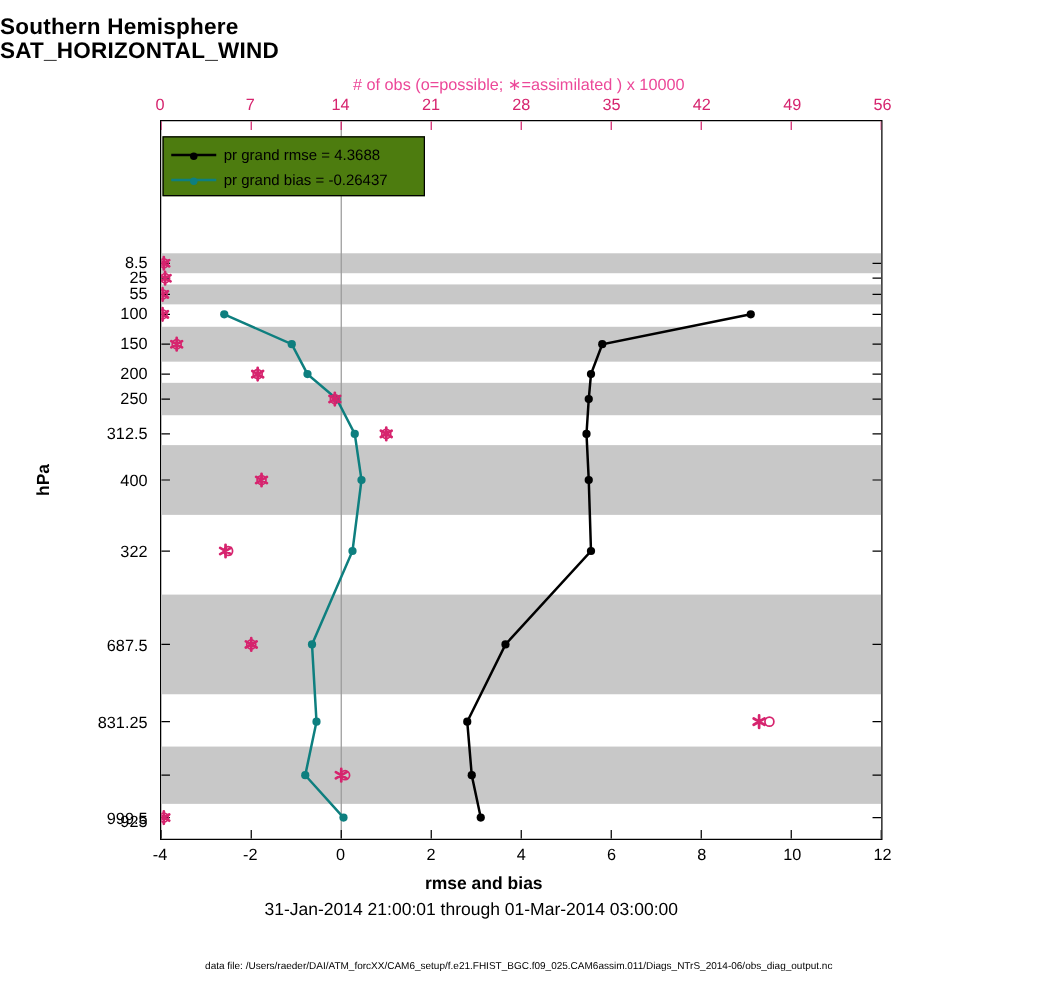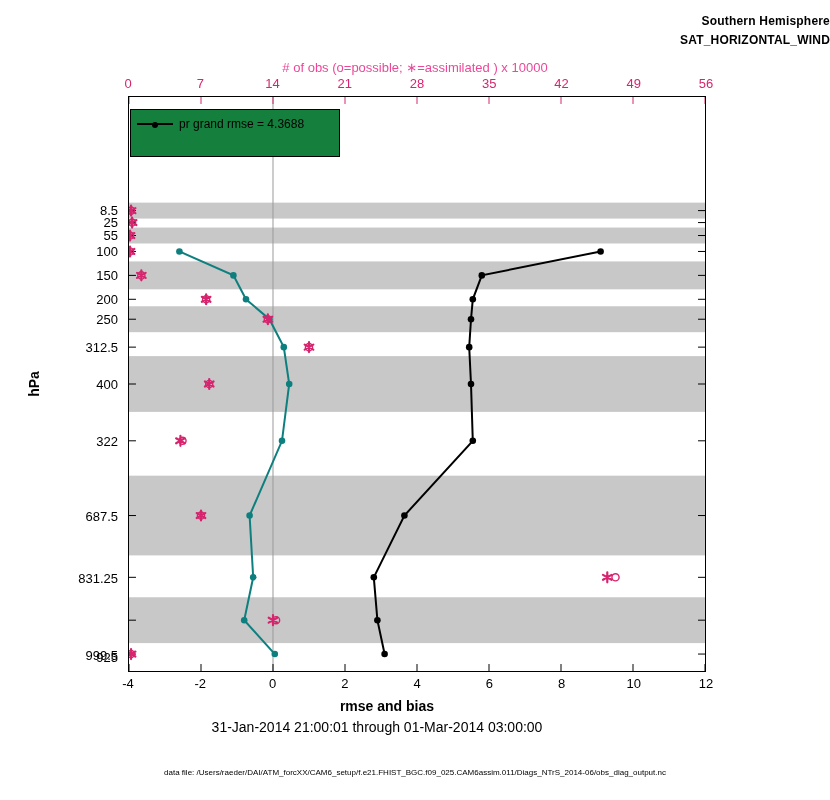--- a/index.html
+++ b/index.html
@@ -19,23 +19,23 @@
     position: absolute;
     left: 0; top: 0;
     width: 830px;
     height: 800px;
   }
   .title-block {
     position: absolute;
     left: 0;
     top: 12px;
     width: 830px;
-    text-align: right;
+    text-align: left;
     font-weight: bold;
-    font-size: 12px;
+    font-size: 18px;
     line-height: 19px;
     letter-spacing: 0.2px;
   }
   .top-axis-label {
     position: absolute;
     left: 0;
     top: 60px;
     width: 830px;
     text-align: center;
     font-size: 13px;
@@ -115,21 +115,21 @@
     font-size: 8px;
     color: #000000;
   }
   .legend {
     position: absolute;
     left: 130px;
     top: 109px;
     width: 210px;
     height: 48px;
     border: 1px solid #000000;
-    background: #15803d;
+    background: #4d7c0f;
     box-sizing: border-box;
   }
   .legend-row {
     position: absolute;
     left: 6px;
     height: 18px;
     display: flex;
     align-items: center;
     white-space: nowrap;
   }
@@ -340,15 +340,21 @@
   <div class="date-range">31-Jan-2014 21:00:01 through 01-Mar-2014 03:00:00</div>
   <div class="footer">data file: /Users/raeder/DAI/ATM_forcXX/CAM6_setup/f.e21.FHIST_BGC.f09_025.CAM6assim.011/Diags_NTrS_2014-06/obs_diag_output.nc</div>
 
   <div class="legend">
     <div class="legend-row" style="top:5px;">
       <span class="legend-line" id="legend-line-0" style="border-top-color: rgb(0, 0, 0);">
           <span class="dot" style="background: rgb(0, 0, 0);"></span>
         </span>
       <span class="legend-text">pr grand rmse = 4.3688</span>
     </div>
+    <div class="legend-row" style="top:25px;">
+      <span class="legend-line" id="legend-line-1" style="border-top-color: rgb(14, 127, 127);">
+          <span class="dot" style="background: rgb(14, 127, 127);"></span>
+        </span>
+      <span class="legend-text">pr grand bias = -0.26437</span>
+    </div>
   </div>
 
 </div>
 
 </body></html>

